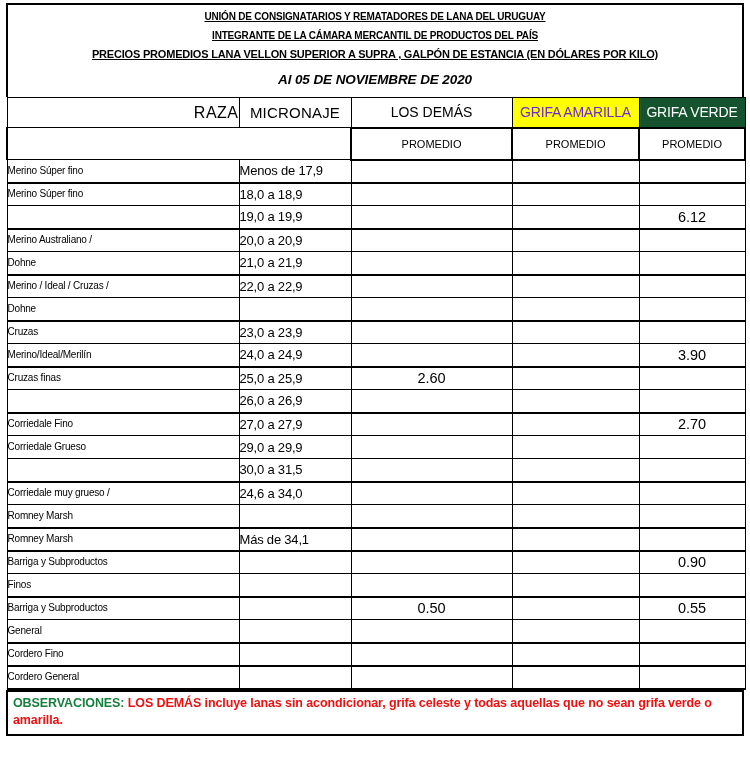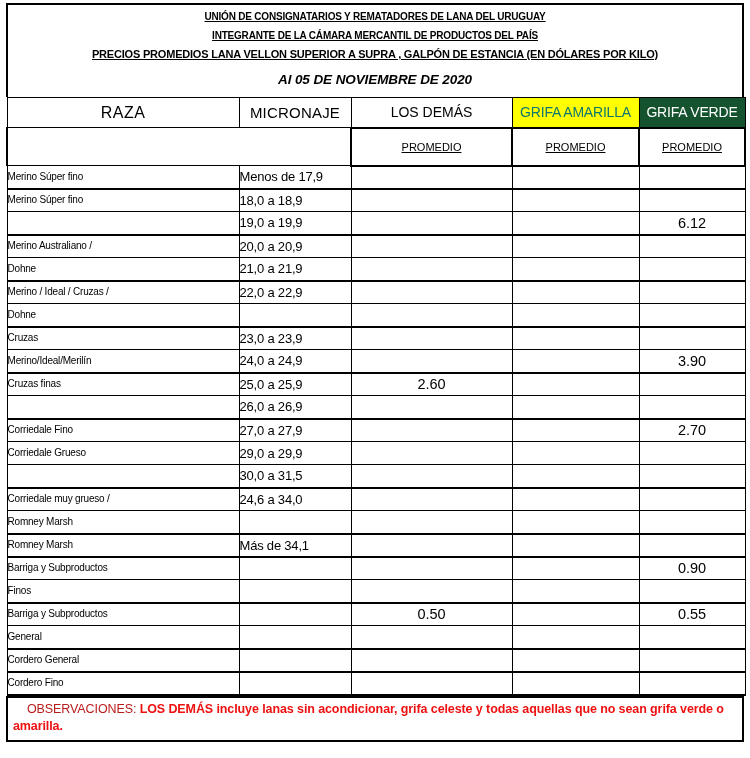--- a/index.html
+++ b/index.html
@@ -68,28 +68,28 @@
   col.c-amar  { width: 127px; }
   col.c-verde { width: 106px; }
 
   
   .hdr td {
     height: 30px;
     text-align: center;
     font-weight: bold;
     border: 2px solid #000;
   }
-  .hdr .h-raza  { font-size: 16px; letter-spacing: 0.5px; }
+  .hdr .h-raza  { font-size: 16px; letter-spacing: 0.5px; text-align: right; }
   .hdr .h-micro { font-size: 15px; letter-spacing: 0.2px; }
   .hdr .h-demas { font-size: 14px; }
-  .hdr .h-amar  { font-size: 14px; background: #FFFF00; color: #0f766e; letter-spacing: -0.2px; }
+  .hdr .h-amar  { font-size: 14px; background: #FFFF00; color: #6d28d9; letter-spacing: -0.2px; }
   .hdr .h-verde { font-size: 14px; background: #14532d; color: #fff; letter-spacing: -0.2px; }
 
   
-  .hdr2 td { height: 38px; text-align: center; font-size: 11px; font-weight: bold; text-decoration: underline; }
+  .hdr2 td { height: 32px; text-align: center; font-size: 11px; font-weight: bold; }
   .hdr2 .blank { border: none; border-left: 2px solid #000; background:#fff; }
   .hdr2 .blank2 { border: none; border-right:0; background:#fff; }
   .hdr2 .pm { border: 2px solid #000; }
   .hdr2 .pm-last { border: 2px solid #000; }
 
   
   tr.d td { height: 23px; }
   td.raza {
     font-size: 10px;
     font-weight: bold;
@@ -116,21 +116,21 @@
   
   .obs {
     border: 2px solid #000;
     border-top: 2px solid #000;
     width: 738px;
     padding: 3px 6px 5px 5px;
     font-size: 12.5px;
     line-height: 17px;
     letter-spacing: -0.1px;
   }
-  .obs .lbl { font-weight: normal; color: #b91c1c; margin-left: 14px; }
+  .obs .lbl { font-weight: bold; color: #15803d; }
   .obs .red { color: #EE1111; font-weight: bold; }
 </style>
 </head>
 <body>
 
 <div id="sheet">
 
   <div class="titles">
     <div class="t1">UNIÓN DE CONSIGNATARIOS Y REMATADORES DE LANA DEL URUGUAY</div>
     <div class="t2">INTEGRANTE DE LA CÁMARA MERCANTIL DE PRODUCTOS DEL PAÍS</div>
@@ -304,28 +304,28 @@
           <td class="val val-last">0.55</td>
         </tr>
         <tr class="d thickbot">
           <td class="raza">General</td>
           <td class="micro"></td>
           <td class="val"></td>
           <td class="val"></td>
           <td class="val val-last"></td>
         </tr>
         <tr class="d thickbot">
-          <td class="raza">Cordero General</td>
+          <td class="raza">Cordero Fino</td>
           <td class="micro"></td>
           <td class="val"></td>
           <td class="val black"></td>
           <td class="val black-last"></td>
         </tr>
         <tr class="d thickbot">
-          <td class="raza">Cordero Fino</td>
+          <td class="raza">Cordero General</td>
           <td class="micro"></td>
           <td class="val"></td>
           <td class="val black"></td>
           <td class="val black-last"></td>
         </tr>
       </tbody>
   </table>
 
   <div class="obs">
     <span class="lbl">OBSERVACIONES:</span><span class="red"> LOS DEMÁS incluye lanas sin acondicionar, grifa celeste y todas aquellas que no sean grifa verde o amarilla.</span>

